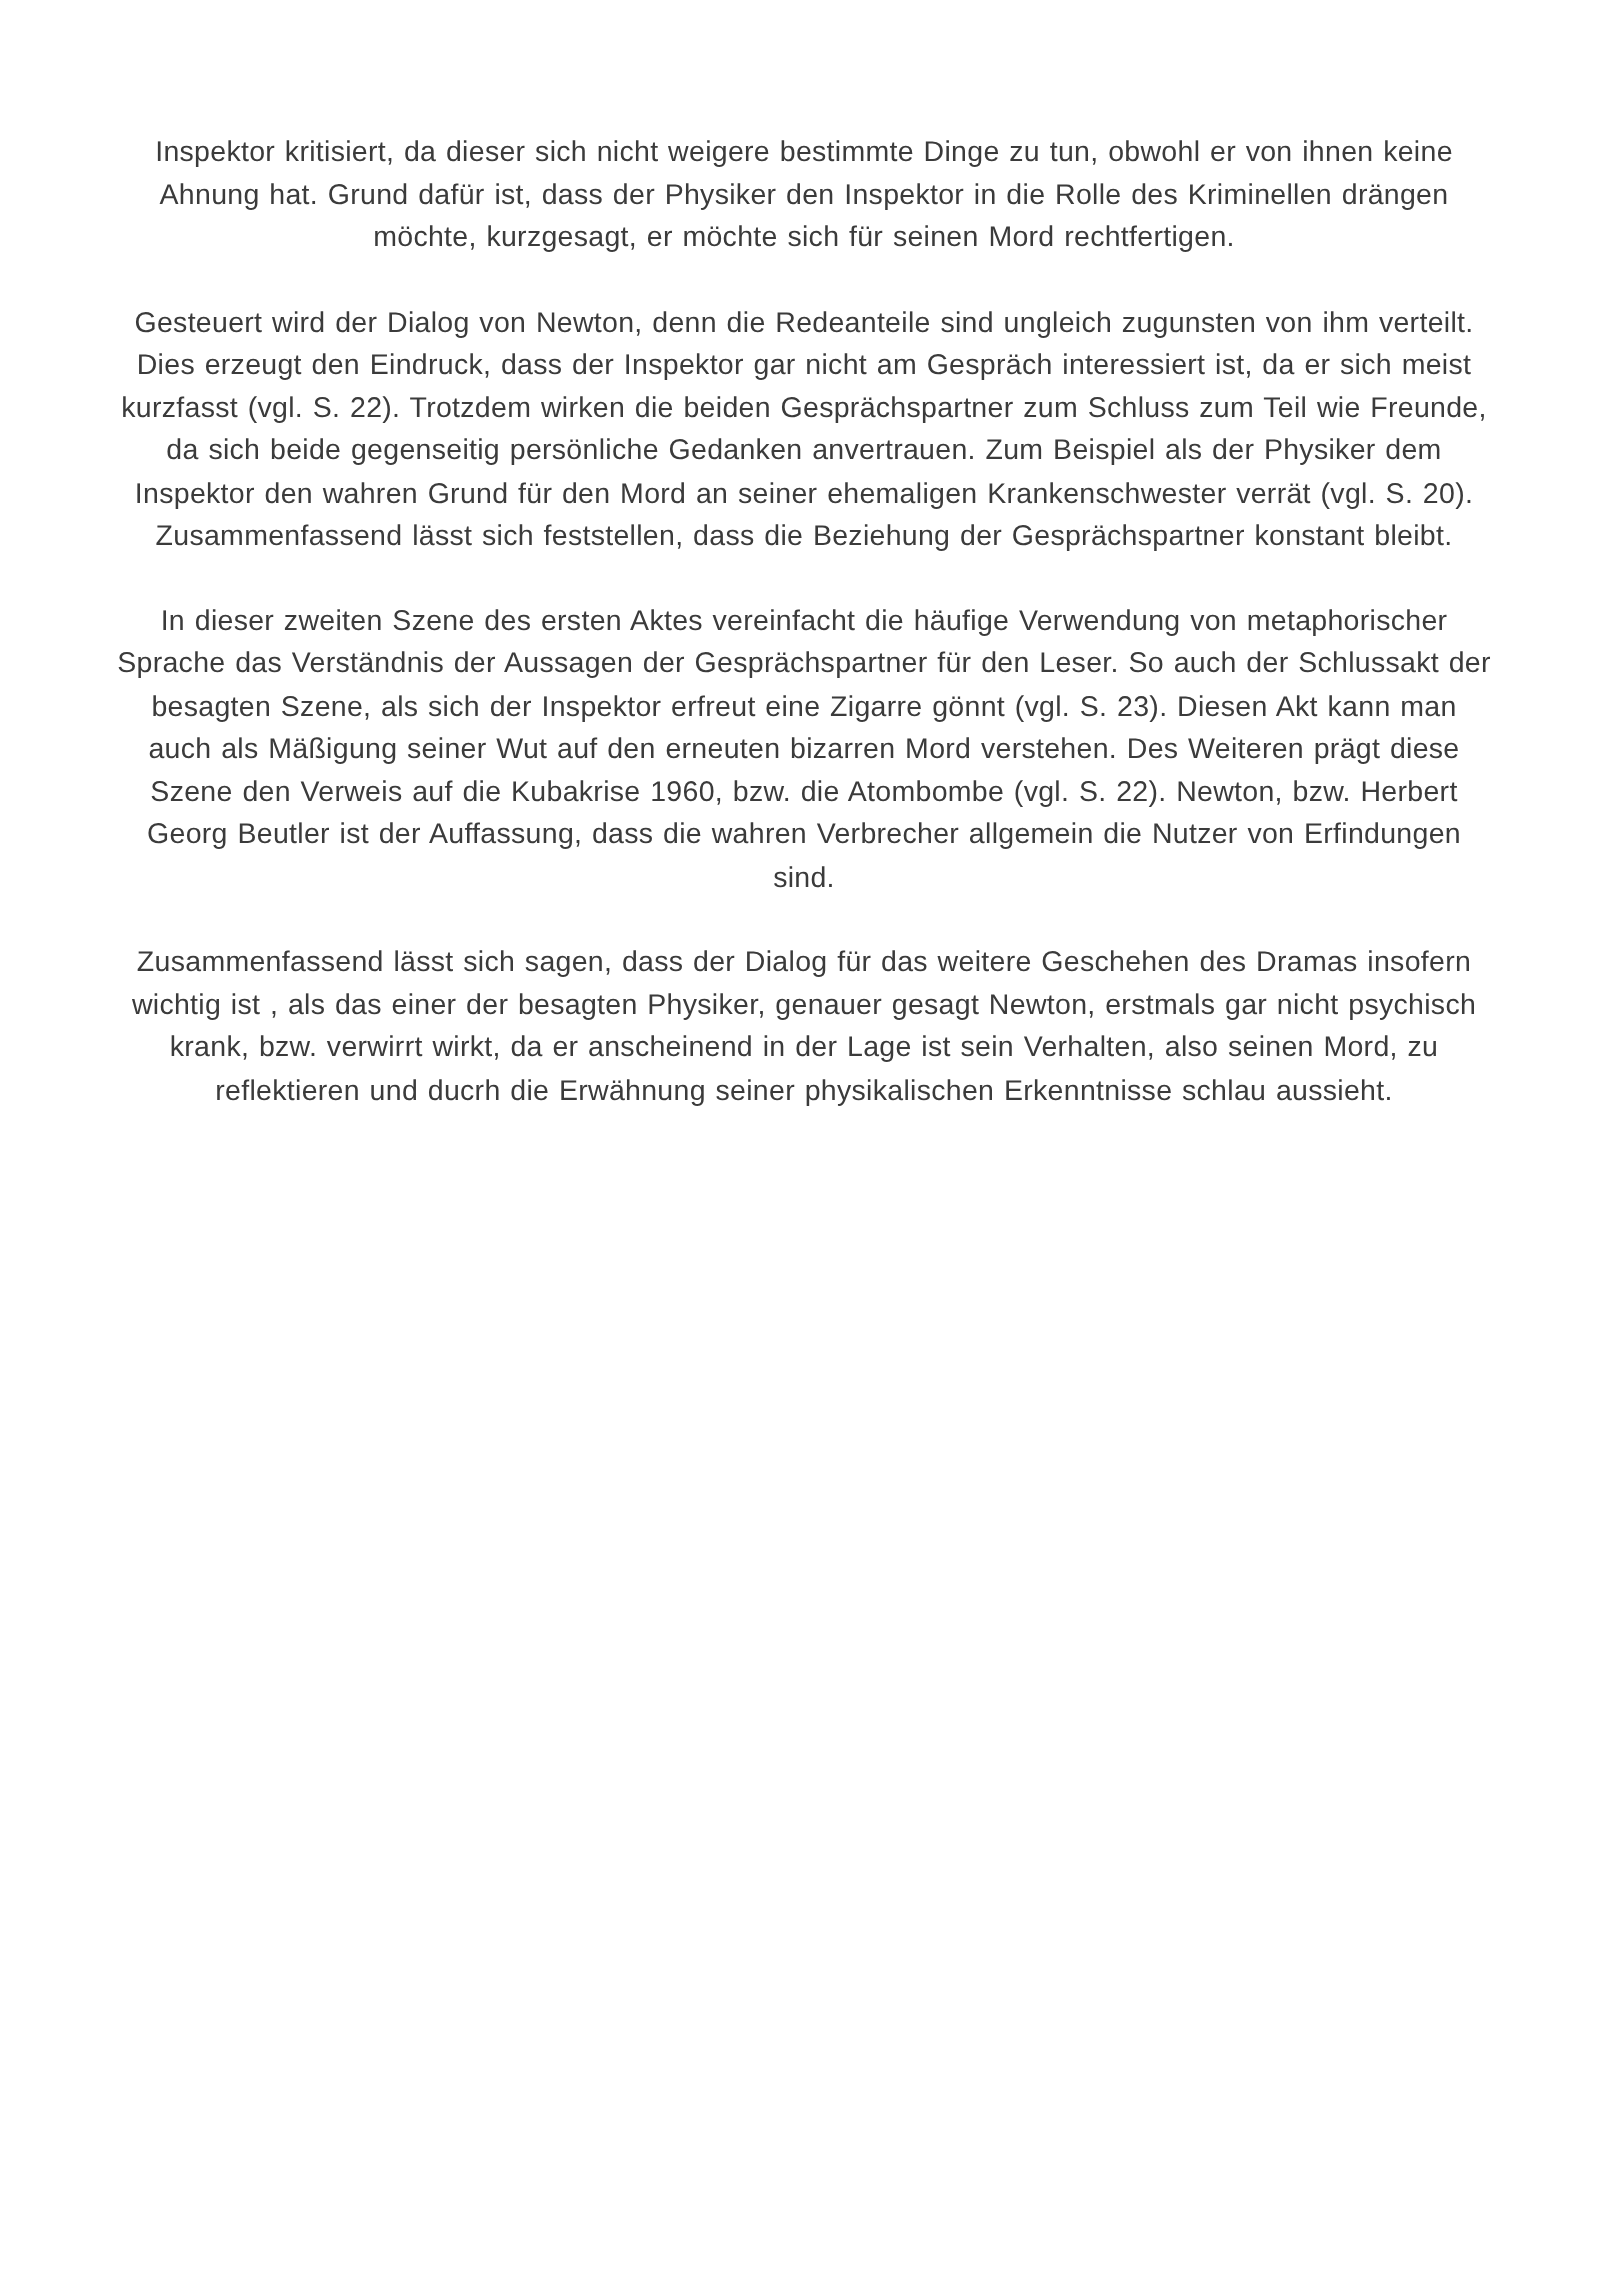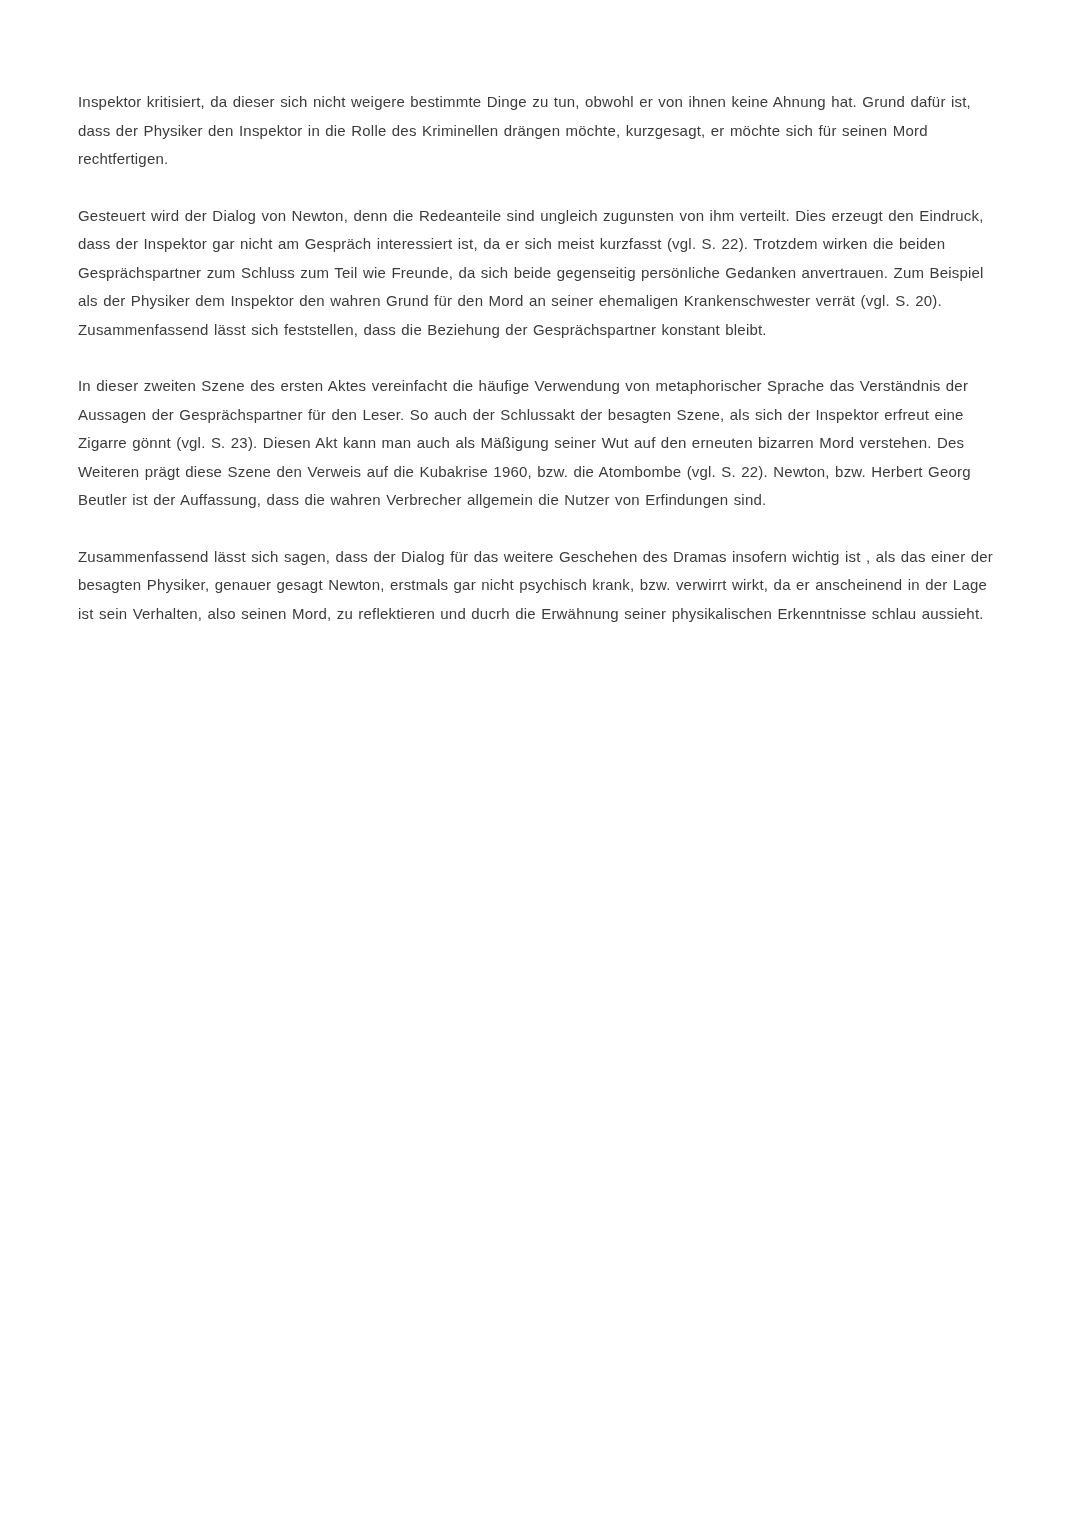--- a/index.html
+++ b/index.html
@@ -16,25 +16,25 @@
   }
   .page {
     box-sizing: border-box;
     width: 1080px;
     height: 1525px;
     padding: 88px 86px 0 78px;
     background: #ffffff;
   }
   .doc-text p {
     margin: 0 0 28px 0;
-    font-size: 15px;
+    font-size: 19px;
     line-height: 28.5px;
     letter-spacing: 0.2px;
     font-weight: 400;
-    text-align: left;
+    text-align: center;
     word-spacing: 1px;
   }
 </style>
 </head>
 <body>
 
 <div class="page">
   <div class="doc-text">
     <p>Inspektor kritisiert, da dieser sich nicht weigere bestimmte Dinge zu tun, obwohl er von ihnen keine Ahnung hat. Grund dafür ist, dass der Physiker den Inspektor in die Rolle des Kriminellen drängen möchte, kurzgesagt, er möchte sich für seinen Mord rechtfertigen.</p>
     <p>Gesteuert wird der Dialog von Newton, denn die Redeanteile sind ungleich zugunsten von ihm verteilt. Dies erzeugt den Eindruck, dass der Inspektor gar nicht am Gespräch interessiert ist, da er sich meist kurzfasst (vgl. S. 22). Trotzdem wirken die beiden Gesprächspartner zum Schluss zum Teil wie Freunde, da sich beide gegenseitig persönliche Gedanken anvertrauen. Zum Beispiel als der Physiker dem Inspektor den wahren Grund für den Mord an seiner ehemaligen Krankenschwester verrät (vgl. S. 20). Zusammenfassend lässt sich feststellen, dass die Beziehung der Gesprächspartner konstant bleibt.</p>

